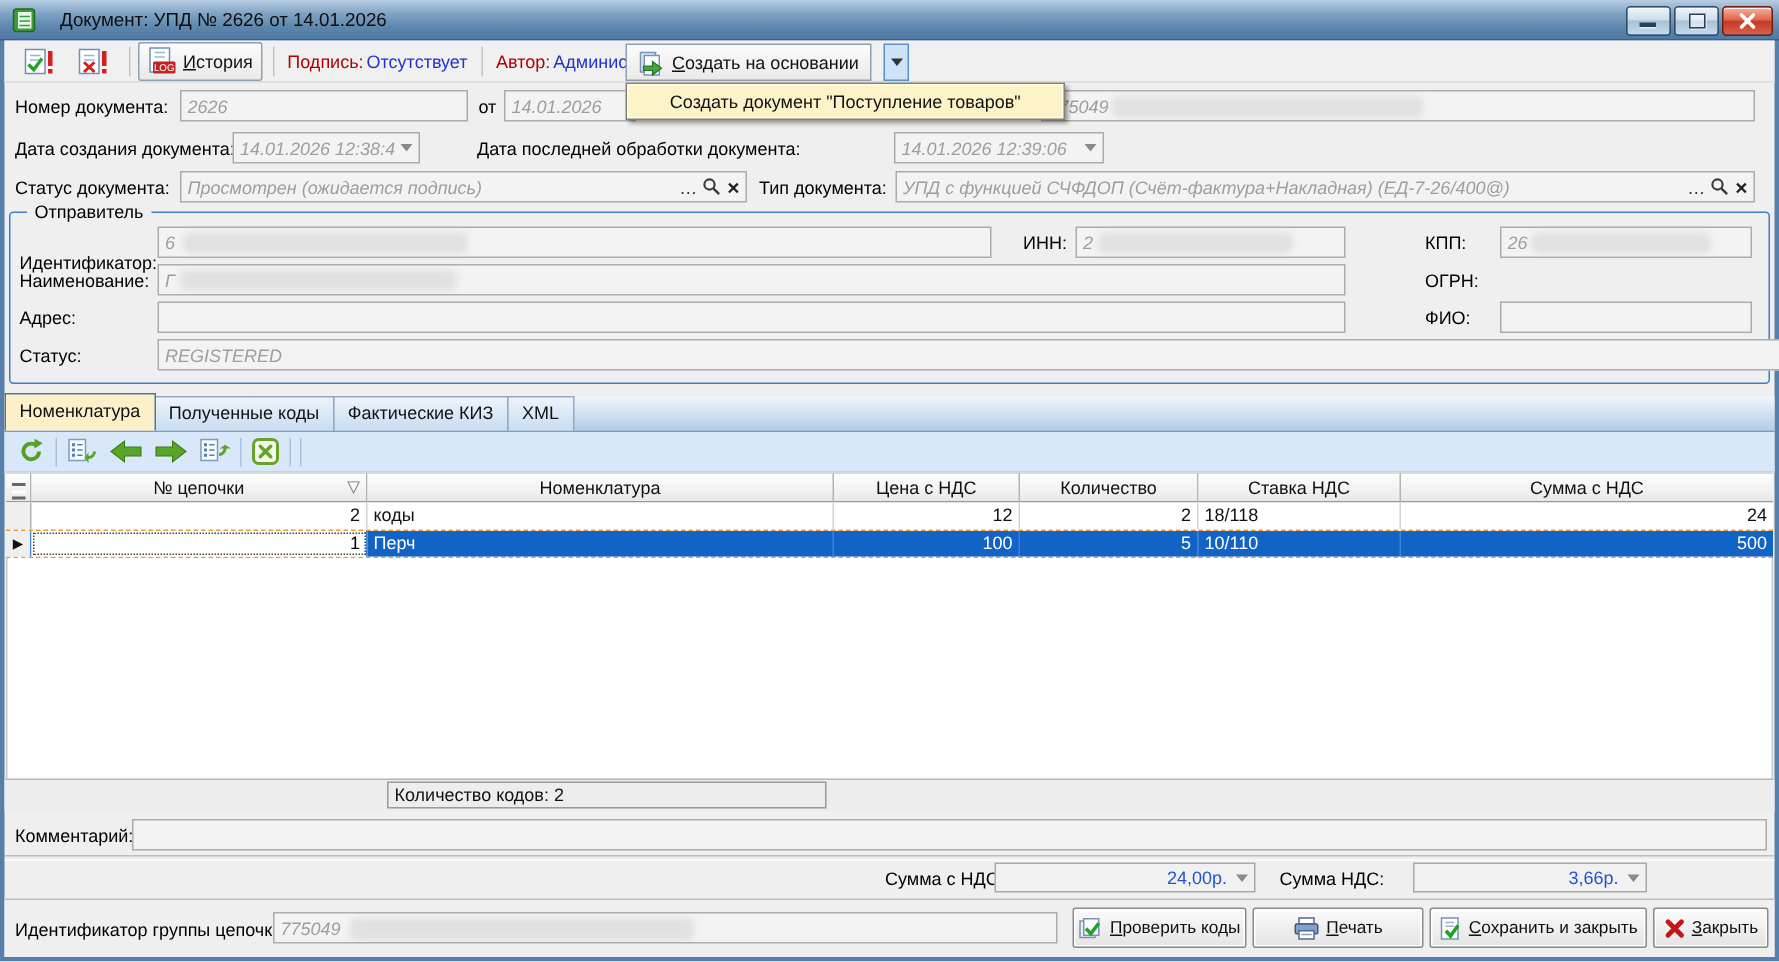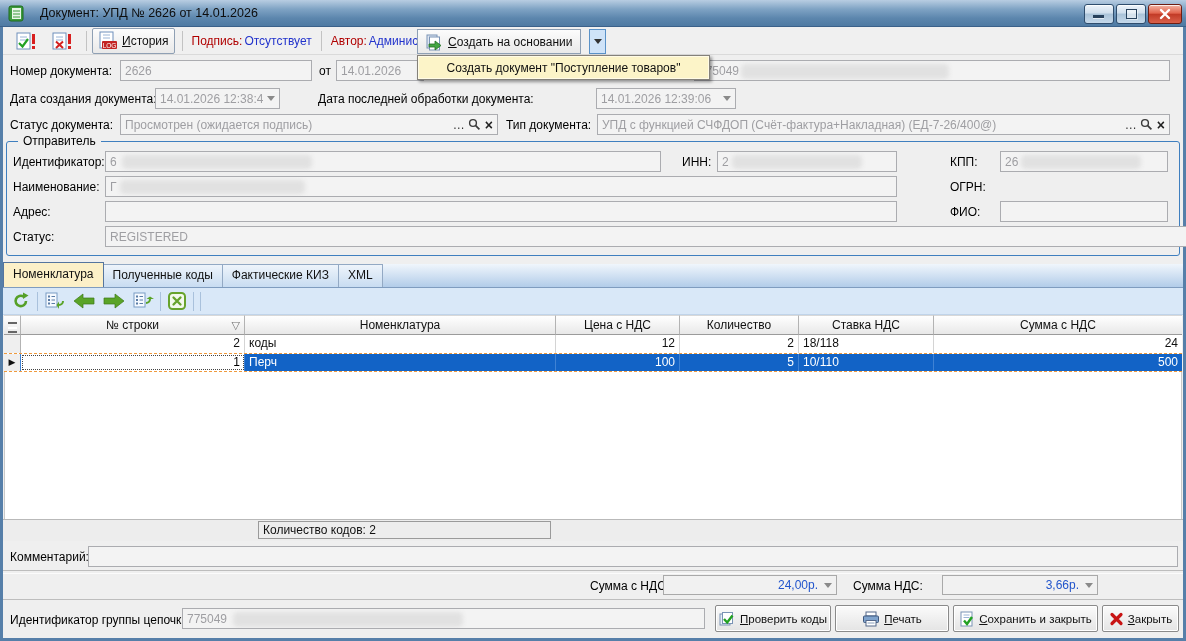--- a/index.html
+++ b/index.html
@@ -39,21 +39,21 @@
 
   
   .menu{position:absolute;left:417px;top:55px;width:291px;height:23px;background:#fcf4c8;
     border:1px solid #84817a;box-shadow:2px 2px 3px rgba(0,0,0,.4), inset 0 0 0 1px #fffbe6;
     display:flex;align-items:center;justify-content:center;z-index:50;}
 
   
   .lbl{position:absolute;color:#000;white-space:nowrap;}
   .fld{position:absolute;height:21px;background:#f3f3f3;border:1px solid #abacb0;box-sizing:border-box;
     color:#9e9ea2;display:flex;align-items:center;padding:0 4px;overflow:hidden;white-space:nowrap;}
-  .fld .grow{flex:1;overflow:hidden;}
+  .fld .grow{flex:1;overflow:hidden;font-style:italic;}
   .combo .tri{width:0;height:0;border-left:4px solid transparent;border-right:4px solid transparent;border-top:5px solid #8a8a8a;margin-left:4px;}
   .dots{color:#333;margin:0 3px;line-height:6px;}
   .xx{color:#222;font-weight:bold;margin-left:4px;font-size:14px;}
   .blurblock{position:absolute;background:#e1e1e1;border-radius:5px;filter:blur(2px);}
 
   
   .sender{position:absolute;left:6px;top:141px;width:1172px;height:113px;border:1px solid #3f7fbf;border-radius:3px;}
   .legend{position:absolute;left:18px;top:134px;background:#efefef;padding:0 5px;}
 
   
@@ -222,21 +222,21 @@
     <svg width="13" height="13">
         <circle cx="5" cy="5" r="3.4" fill="none" stroke="#3a3a3a" stroke-width="1.4"></circle>
         <line x1="7.7" y1="7.7" x2="11.4" y2="11.4" stroke="#3a3a3a" stroke-width="1.7"></line>
       </svg>
     <span class="xx">×</span>
   </div>
 
   <div class="sender"></div>
   <span class="legend lbl">Отправитель</span>
 
-  <span class="lbl" style="left:13px;top:155px">Идентификатор:</span>
+  <span class="lbl" style="left:13px;top:168px">Идентификатор:</span>
   <div class="fld" style="left:105px;top:151px;width:556px">
     <span class="grow">6</span>
     <div class="blurblock" style="left:16px;top:3px;width:190px;height:14px"></div>
   </div>
   <span class="lbl" style="left:682px;top:155px">ИНН:</span>
   <div class="fld" style="left:717px;top:151px;width:180px">
     <span class="grow">2</span>
     <div class="blurblock" style="left:14px;top:3px;width:130px;height:14px"></div>
   </div>
   <span class="lbl" style="left:950px;top:155px">КПП:</span>
@@ -313,21 +313,21 @@
     <div class="gsep"></div>
     <div class="gsep"></div>
   </div>
 
   <div class="grid-body"></div>
   <div class="grid-head">
     <div class="gh" style="flex:0 0 17px">
         <div class="corner-icon" style="margin:6px auto 0"></div>
       </div>
     <div class="gh" style="flex:0 0 224px">
-      <span>№ строки</span>
+      <span>№ цепочки</span>
       <span class="sort">▽</span>
     </div>
     <div class="gh" style="flex:0 0 311px">Номенклатура</div>
     <div class="gh" style="flex:0 0 124px">Цена с НДС</div>
     <div class="gh" style="flex:0 0 119px">Количество</div>
     <div class="gh" style="flex:0 0 135px">Ставка НДС</div>
     <div class="gh" style="flex:0 0 248px;border-right:none">Сумма с НДС</div>
   </div>
 
   <div class="grow-line" style="top:335px">

